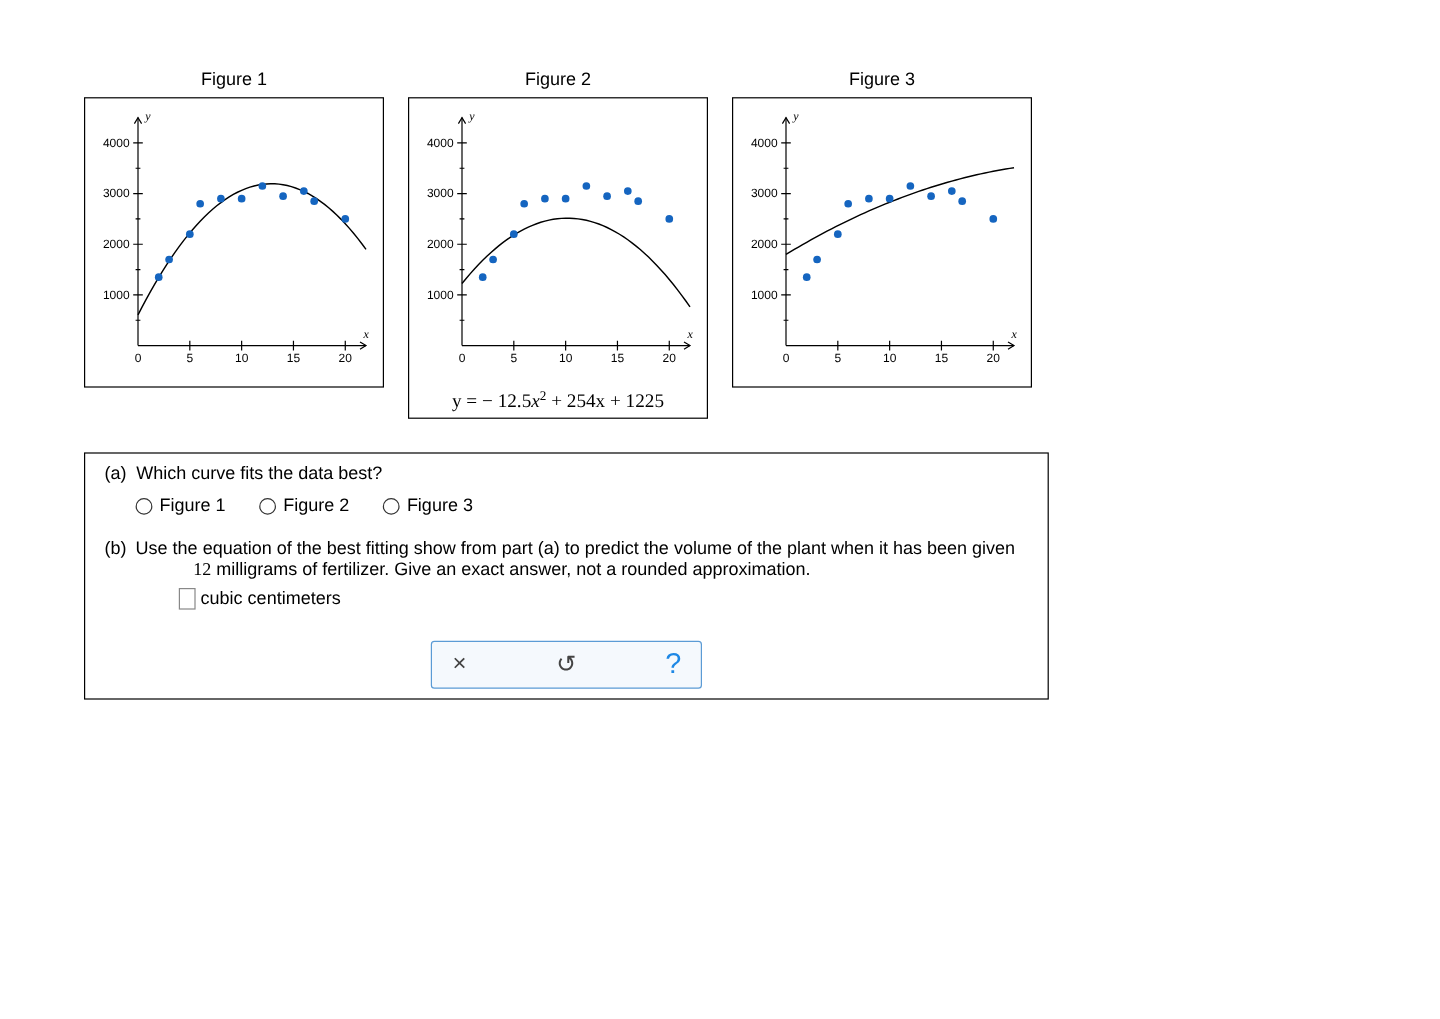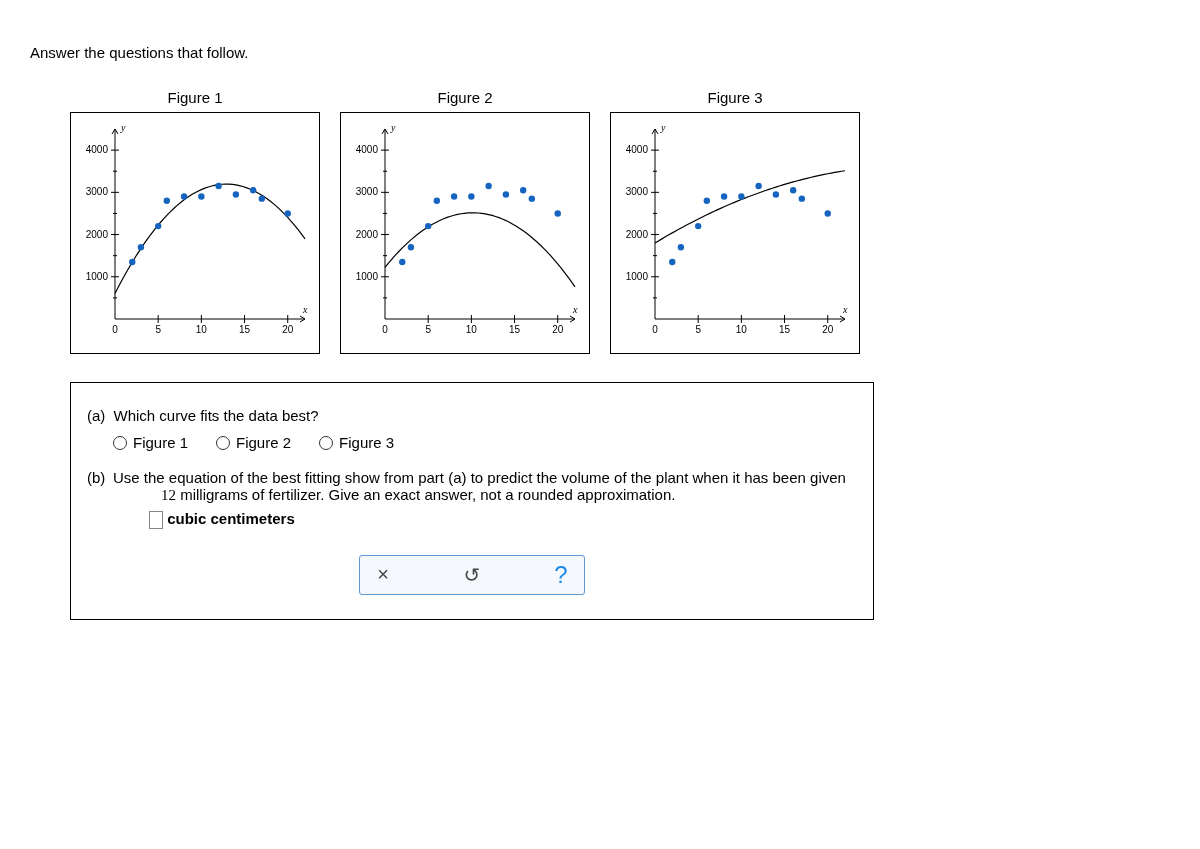--- a/index.html
+++ b/index.html
@@ -32,40 +32,40 @@
   .curve { stroke: #000; fill: none; stroke-width: 1.2; }
   .equation {
     font-family: 'Times New Roman', serif;
     font-size: 16px;
     margin-top: 6px;
     white-space: nowrap;
   }
   .equation sup { font-size: 11px; }
   .questions-box {
     border: 1px solid #000;
-    padding: 24px 16px;
+    padding: 8px 16px;
     width: 770px;
     margin-left: 40px;
   }
   .q-part { margin-bottom: 16px; }
   .q-options { margin: 10px 0 0 26px; }
   .radio-opt {
     display: inline-flex;
     align-items: center;
     margin-right: 28px;
     cursor: pointer;
   }
   .radio-circle {
     width: 12px; height: 12px; border: 1.5px solid #333; border-radius: 50%; margin-right: 6px;
   }
   .answer-input {
     width: 12px; height: 16px; border: 1px solid #888; display: inline-block; vertical-align: middle;
     background: #fff;
   }
-  .answer-line { margin: 6px 0 0 62px; font-weight: bold; }
+  .answer-line { margin: 6px 0 0 62px; }
   .toolbar {
     border: 1px solid #5b9bd5;
     border-radius: 3px;
     background: #f5f9fd;
     padding: 8px 12px;
     margin: 26px auto 0 auto;
     width: 200px;
     display: flex;
     justify-content: space-between;
     align-items: center;
@@ -77,21 +77,20 @@
   }
   .tool-btn.help { color: #1e88e5; font-size: 24px; }
   .qb-text { font-family: Verdana, Arial, sans-serif; }
   .var { font-family: 'Times New Roman', serif; font-style: italic; }
   .num { font-family: 'Times New Roman', serif; margin-left: 48px; }
 </style>
 </head>
 <body>
 
 <div class="intro">
-  <p style="margin-top:14px;">Answer the questions that follow.</p>
 </div>
 
 <div class="figures-row" id="figures-row">
     <div class="figure-block">
     <div class="figure-title">Figure 1</div>
     <div class="figure-box">
         <svg width="240" height="230">
           <line class="axis" x1="40" y1="10" x2="40" y2="200"></line>
           <line class="axis" x1="40" y1="200" x2="230" y2="200"></line>
           <polyline class="axis" points="37,15 40,10 43,15" fill="none"></polyline>
@@ -171,20 +170,21 @@
           <circle class="datapoint" cx="83.18181818181819" cy="107.11111111111111" r="3.2"></circle>
           <circle class="datapoint" cx="91.81818181818181" cy="81.77777777777777" r="3.2"></circle>
           <circle class="datapoint" cx="109.0909090909091" cy="77.55555555555554" r="3.2"></circle>
           <circle class="datapoint" cx="126.36363636363636" cy="77.55555555555554" r="3.2"></circle>
           <circle class="datapoint" cx="143.63636363636363" cy="67" r="3.2"></circle>
           <circle class="datapoint" cx="160.9090909090909" cy="75.44444444444444" r="3.2"></circle>
           <circle class="datapoint" cx="178.1818181818182" cy="71.22222222222223" r="3.2"></circle>
           <circle class="datapoint" cx="186.8181818181818" cy="79.66666666666667" r="3.2"></circle>
           <circle class="datapoint" cx="212.72727272727272" cy="94.44444444444444" r="3.2"></circle>
         </svg>
+        <div class="equation"><span>y = − 12.5</span><span class="var">x</span><sup>2</sup><span> + 254x + 1225</span></div>
       </div>
   </div>
     <div class="figure-block">
     <div class="figure-title">Figure 3</div>
     <div class="figure-box">
         <svg width="240" height="230">
           <line class="axis" x1="40" y1="10" x2="40" y2="200"></line>
           <line class="axis" x1="40" y1="200" x2="230" y2="200"></line>
           <polyline class="axis" points="37,15 40,10 43,15" fill="none"></polyline>
           <polyline class="axis" points="225,197 230,200 225,203" fill="none"></polyline>

